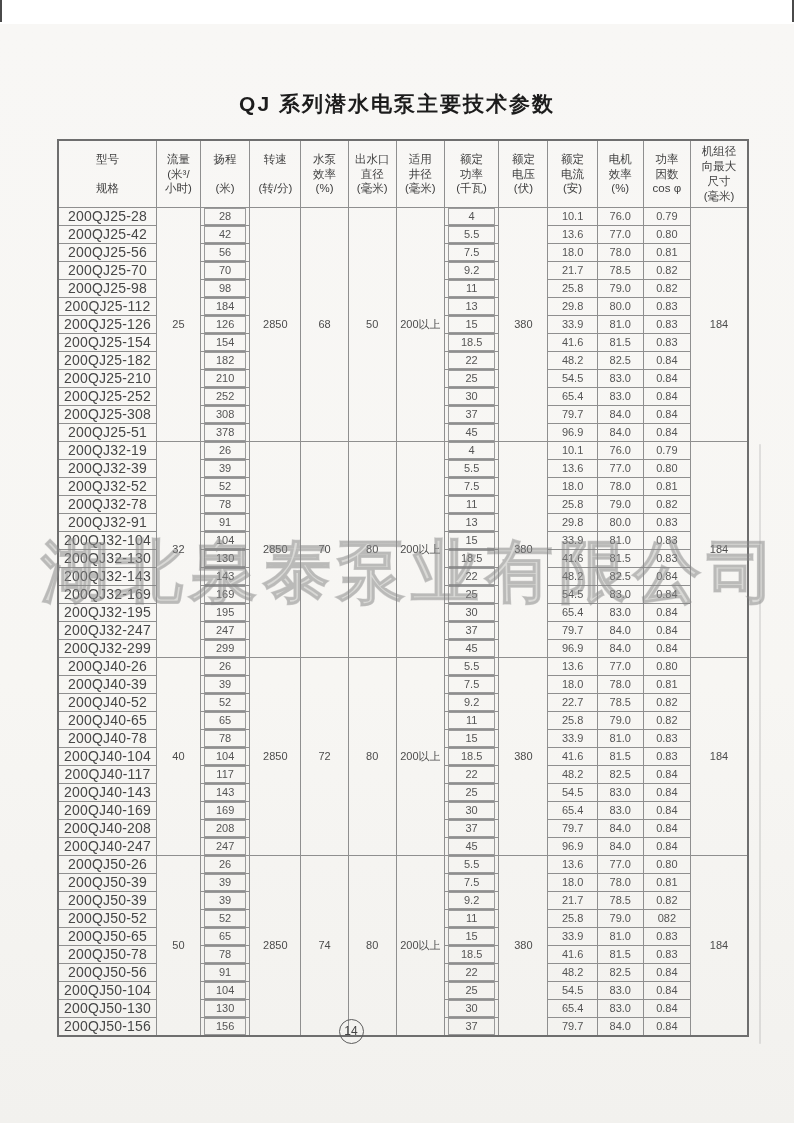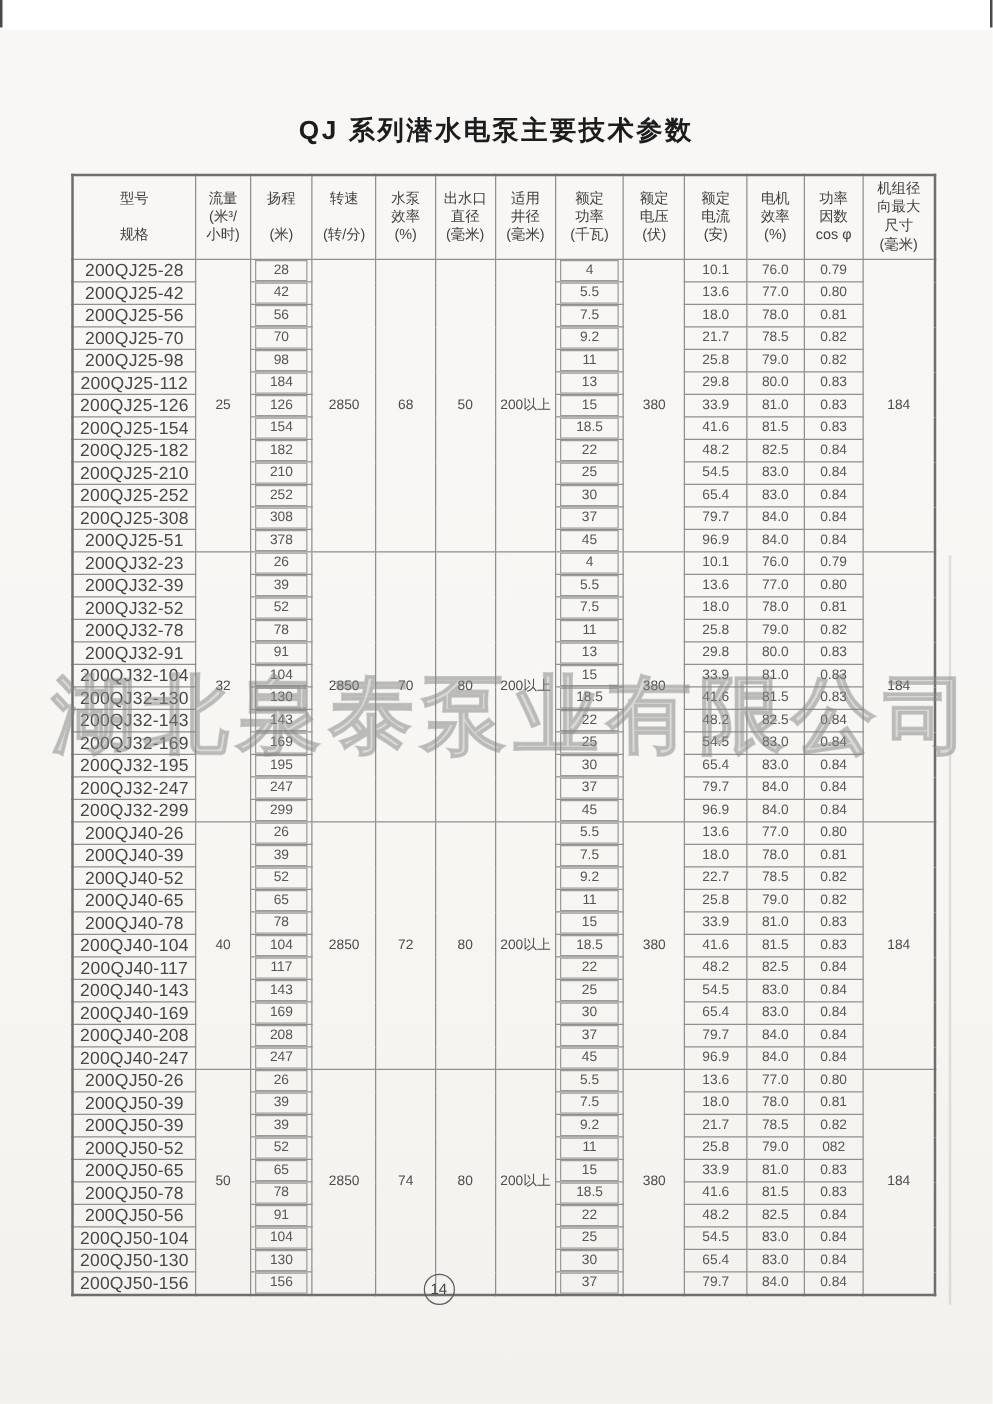--- a/index.html
+++ b/index.html
@@ -287,21 +287,21 @@
               <span class="box">378</span>
             </td>
             <td class="inset">
               <span class="box">45</span>
             </td>
             <td>96.9</td>
             <td>84.0</td>
             <td>0.84</td>
           </tr>
           <tr>
-            <td class="c-model">200QJ32-23</td>
+            <td class="c-model">200QJ32-19</td>
             <td class="merged" rowspan="12">32</td>
             <td class="inset">
               <span class="box">26</span>
             </td>
             <td class="merged" rowspan="12">2850</td>
             <td class="merged" rowspan="12">70</td>
             <td class="merged" rowspan="12">80</td>
             <td class="merged" rowspan="12">200以上</td>
             <td class="inset">
               <span class="box">4</span>

